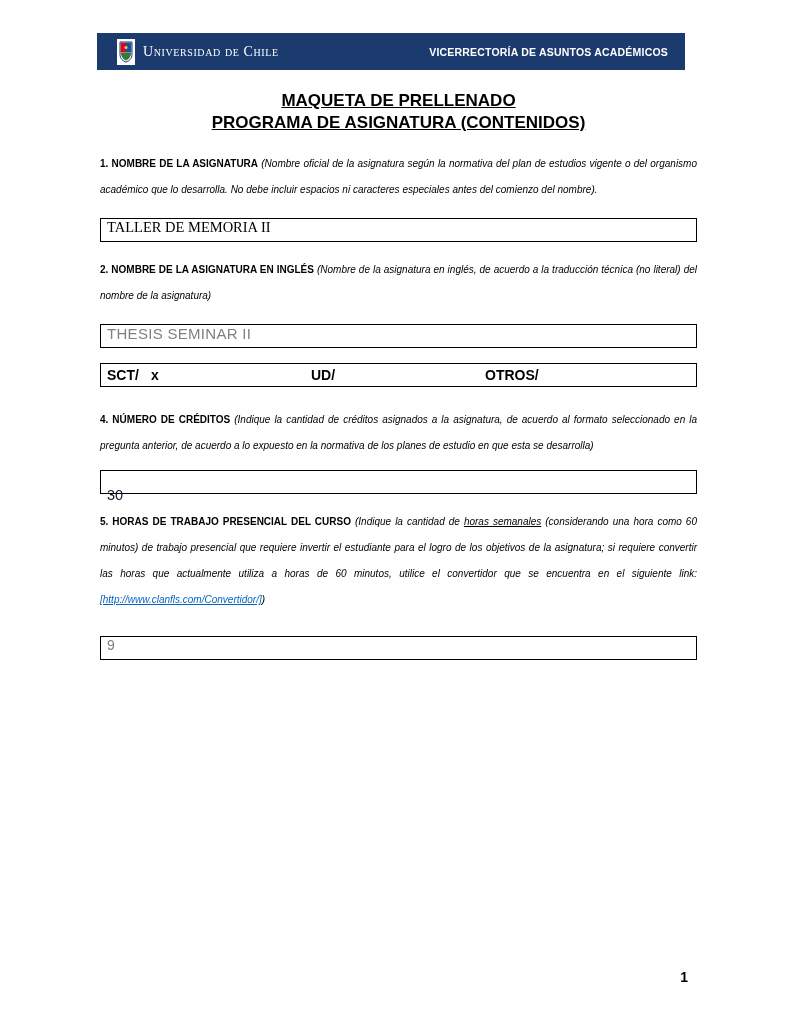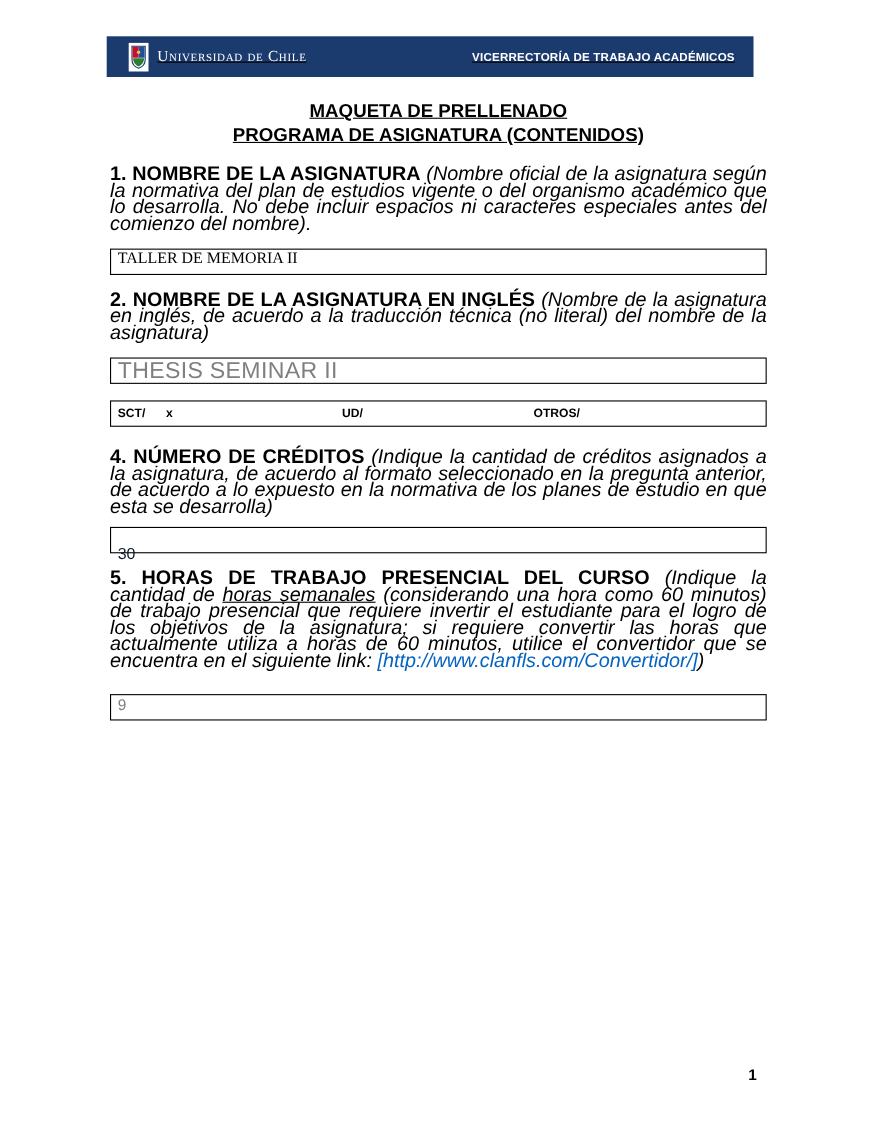--- a/index.html
+++ b/index.html
@@ -17,21 +17,20 @@
     color:#000;
     overflow:hidden;
   }
   
   .header-bar{
     position:absolute;left:97px;top:33px;
     width:588px;height:37px;
     background:var(--header-bg);
     display:flex;align-items:center;justify-content:space-between;
     padding:0 17px 0 20px;
-    text-decoration:underline;
   }
   .logo-group{display:flex;align-items:center;gap:8px;}
   .crest{width:18px;height:26px;background:#fff;display:flex;align-items:center;justify-content:center;}
   .uni-name{
     color:#fff;
     font-family:"Liberation Serif",serif;
     font-variant:small-caps;
     font-size:14px;
     letter-spacing:.6px;
     white-space:nowrap;
@@ -47,51 +46,52 @@
   .content{position:absolute;left:100px;top:90px;width:597px;}
   .doc-title{
     text-align:center;
     font-weight:bold;
     font-size:17px;
     line-height:22px;
     margin:0 0 17px 0;
   }
   .doc-title .t-line{text-decoration:underline;}
   .q{
-    font-size:18px;
-    line-height:15px;
+    font-size:10px;
+    line-height:26px;
     text-align:justify;
     margin:0 0 15px 0;
   }
   .b{font-weight:bold;}
   .i{font-style:italic;}
   .u{text-decoration:underline;}
   .link{
     color:var(--link-blue);
     font-style:italic;
+    text-decoration:underline;
     cursor:pointer;
   }
   .answer-box{
     border:1px solid #000;
     height:24px;
     display:flex;
     padding:0 6px;
     margin:0 0 15px 0;
     font-size:14.5px;
   }
   .serif-answer{font-family:"Liberation Serif",serif;font-size:14.5px;color:#000;}
-  .gray-answer{color:var(--gray-text);font-size:21px;letter-spacing:.3px;}
+  .gray-answer{color:var(--gray-text);font-size:15px;letter-spacing:.3px;}
   .dark-answer{color:#0f172a;margin-top:16px;}
   .credit-box{
     position:relative;
     border:1px solid #000;
     height:24px;
     margin:0 0 20px 0;
     font-weight:bold;
-    font-size:11px;
+    font-size:14px;
   }
   .credit-box span{position:absolute;top:50%;transform:translateY(-50%);}
   .pos-sct{left:6px;}
   .pos-sct-val{left:50px;}
   .pos-ud{left:210px;}
   .pos-otros{left:384px;}
   
   .mb17{margin-bottom:17px;}
   .mb20{margin-bottom:20px;}
   .mb11{margin-bottom:11px;}
@@ -114,21 +114,21 @@
         <svg width="14" height="22" viewBox="0 0 14 22" aria-hidden="true">
           <path d="M1 1 h12 v12 c0 5 -3 7 -6 8 c-3 -1 -6 -3 -6 -8 z" fill="#ffffff" stroke="#1b3a6e" stroke-width="1"></path>
           <path d="M1.6 1.6 h5.4 v10 h-5.4 z" fill="#c8102e"></path>
           <path d="M7 1.6 h5.4 v10 h-5.4 z" fill="#1f4e9c"></path>
           <path d="M2 12 c0 4 2.5 6.5 5 7.4 c2.5 -0.9 5 -3.4 5 -7.4 z" fill="#2e7d32"></path>
           <circle cx="7" cy="6.5" r="1.6" fill="#f2c230"></circle>
         </svg>
       </span>
       <span class="uni-name">Universidad de Chile</span>
     </div>
-    <div class="header-right">VICERRECTORÍA DE TRABAJO ACADÉMICOS</div>
+    <div class="header-right">VICERRECTORÍA DE ASUNTOS ACADÉMICOS</div>
   </div>
 
   <div class="content">
 
     <div class="doc-title">
       <div><span class="t-line">MAQUETA DE PRELLENADO</span></div>
       <div><span class="t-line">PROGRAMA DE ASIGNATURA (CONTENIDOS)</span></div>
     </div>
 
     <p class="q"><span class="b">1. NOMBRE DE LA ASIGNATURA</span><span class="i"> (Nombre oficial de la asignatura según la normativa del plan de estudios vigente o del organismo académico que lo desarrolla. No debe incluir espacios ni caracteres especiales antes del comienzo del nombre).</span></p>

